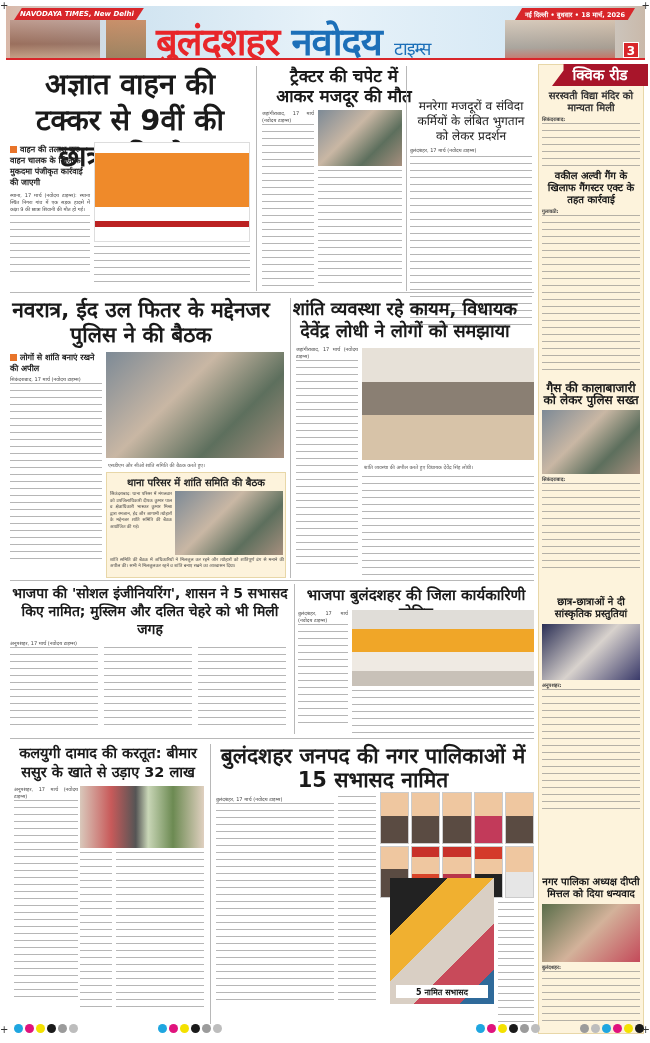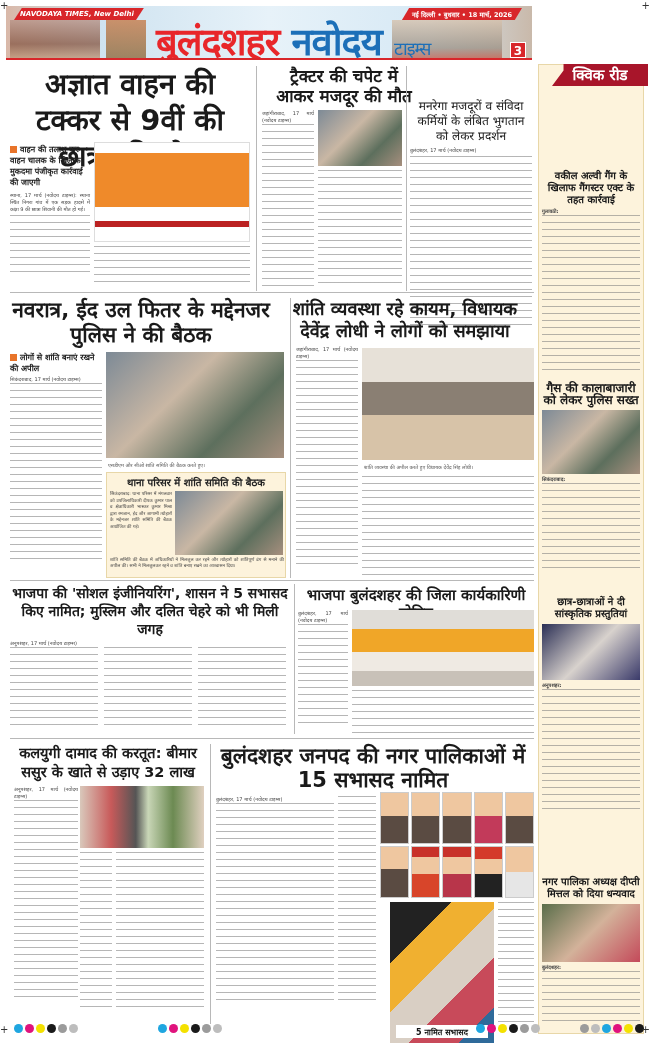--- a/index.html
+++ b/index.html
@@ -1,18 +1,18 @@
 <!DOCTYPE html>
 <html><head>
 <meta charset="utf-8">
 <style>
   * { box-sizing: border-box; margin: 0; padding: 0; }
   body { width: 650px; height: 1043px; background: #fff; font-family: "DejaVu Sans", sans-serif; color: #222; position: relative; overflow: hidden; }
   .page { position: absolute; left: 6px; top: 6px; width: 638px; height: 1030px; }
-  .masthead { position: absolute; left: 0; top: 0; width: 526px; height: 54px; background: linear-gradient(90deg,#d9b8a8 0%,#cfe3f0 18%,#e7f2f9 50%,#d7e9f5 80%,#c9b9aa 100%); border-bottom: 2px solid #d8262a; overflow: hidden; padding-left: 8px; }
+  .masthead { position: absolute; left: 0; top: 0; width: 639px; height: 54px; background: linear-gradient(90deg,#d9b8a8 0%,#cfe3f0 18%,#e7f2f9 50%,#d7e9f5 80%,#c9b9aa 100%); border-bottom: 2px solid #d8262a; overflow: hidden; padding-left: 8px; }
   .mh-ribbon-l { position: absolute; left: 8px; top: 2px; height: 12px; background: #d8262a; color: #fff; font-size: 7px; font-style: italic; font-weight: bold; padding: 2px 10px 0 6px; clip-path: polygon(6% 0,100% 0,94% 100%,0 100%); }
   .mh-ribbon-r { position: absolute; right: 10px; top: 2px; height: 12px; background: #d8262a; color: #fff; font-size: 6.5px; font-weight: bold; padding: 2px 10px 0 10px; clip-path: polygon(6% 0,100% 0,94% 100%,0 100%); }
   .mh-title { position: absolute; left: 150px; top: 8px; font-family: "DejaVu Serif", serif; font-weight: bold; font-size: 38px; letter-spacing: -1px; }
   .mh-title .t1 { color: #e8262a; }
   .mh-title .t2 { color: #1c6fb8; }
   .mh-title .t3 { color: #1c6fb8; font-size: 18px; font-weight: normal; }
   .mh-pageno { position: absolute; right: 6px; top: 36px; width: 16px; height: 16px; background: #d8262a; color: #fff; font-weight: bold; font-size: 12px; text-align: center; line-height: 16px; border: 1px solid #fff; }
   .mh-img { position: absolute; top: 14px; width: 90px; height: 40px; background: linear-gradient(180deg,#b89488,#8b5d4a 60%,#c7a283); opacity: .8; }
 
   .col { position: absolute; }
@@ -77,20 +77,25 @@
 
   <div class="col" style="left:404px;top:60px;width:122px;margin-top:33px;">
     <h3 style="font-size:12px;text-align:center;line-height:15px;font-weight:normal;">मनरेगा मजदूरों व संविदा कर्मियों के लंबित भुगतान को लेकर प्रदर्शन</h3>
     <div class="txt" style="margin-top:3px;">बुलंदशहर, 17 मार्च (नवोदय टाइम्स)</div>
     <div class="lines" style="height:170px;margin-top:2px;"></div>
   </div>
 
   <div class="col box-tinted" style="left:532px;top:58px;width:106px;height:970px;"></div>
   <div class="quick-tag" style="left:546px;">क्विक रीड</div>
 
+  <div class="col" style="left:536px;top:84px;width:98px;">
+    <div class="right-h" style="font-size:10px;line-height:12px;color:#333;">सरस्वती विद्या मंदिर को मान्यता मिली</div>
+    <div class="txt" style="margin-top:2px;font-weight:bold;">सिकंदराबाद:</div>
+    <div class="lines" style="height:48px;"></div>
+  </div>
   <div class="col" style="left:536px;top:164px;width:98px;">
     <div class="right-h" style="font-size:10px;line-height:12px;">वकील अल्वी गैंग के खिलाफ गैंगस्टर एक्ट के तहत कार्रवाई</div>
     <div class="txt" style="margin-top:2px;font-weight:bold;">गुलावठी:</div>
     <div class="lines" style="height:160px;"></div>
   </div>
   <div class="col" style="left:536px;top:376px;width:98px;">
     <div class="right-h" style="font-size:12px;line-height:12px;">गैस की कालाबाजारी को लेकर पुलिस सख्त</div>
     <div class="photo" style="height:64px;margin-top:4px;"></div>
     <div class="txt" style="margin-top:2px;font-weight:bold;">सिकंदराबाद:</div>
     <div class="lines" style="height:90px;"></div>
@@ -194,21 +199,21 @@
     <div class="portrait"></div>
     <div class="portrait"></div>
     <div class="portrait" style="background:linear-gradient(180deg,#efc7a0 0 45%,#c23a5a 45%);"></div>
     <div class="portrait"></div>
     <div class="portrait"></div>
     <div class="portrait" style="background:linear-gradient(180deg,#c8322a 0 20%,#efc7a0 20% 55%,#d8452a 55%);"></div>
     <div class="portrait" style="background:linear-gradient(180deg,#c8322a 0 20%,#efc7a0 20% 55%,#b8354a 55%);"></div>
     <div class="portrait" style="background:linear-gradient(180deg,#d43a2a 0 25%,#efc7a0 25% 55%,#222 55%);"></div>
     <div class="portrait" style="background:linear-gradient(180deg,#efc7a0 0 50%,#e6e6e6 50%);"></div>
   </div>
-  <div class="photo" style="position:absolute;left:384px;top:896px;width:104px;height:142px;background:linear-gradient(135deg,#222 0 25%,#f0b030 25% 45%,#d9cfc4 45% 65%,#c84a5a 65% 85%,#2f6a9a 85%);">
+  <div class="photo" style="position:absolute;left:384px;top:872px;width:104px;height:126px;background:linear-gradient(135deg,#222 0 25%,#f0b030 25% 45%,#d9cfc4 45% 65%,#c84a5a 65% 85%,#2f6a9a 85%);">
     <div style="position:absolute;bottom:6px;left:6px;right:6px;background:#fff;color:#111;font-size:8px;font-weight:bold;text-align:center;padding:1px 0;">5 नामित सभासद</div>
   </div>
   <div class="lines" style="position:absolute;left:492px;top:896px;width:36px;height:120px;"></div>
 
   <div class="regdots" style="left:8px;top:1018px;">
     <span style="background:#1fa6e0"></span>
       <span style="background:#e0137d"></span>
       <span style="background:#f4e100"></span>
       <span style="background:#1a1a1a"></span>
       <span style="background:#9b9b9b"></span>

